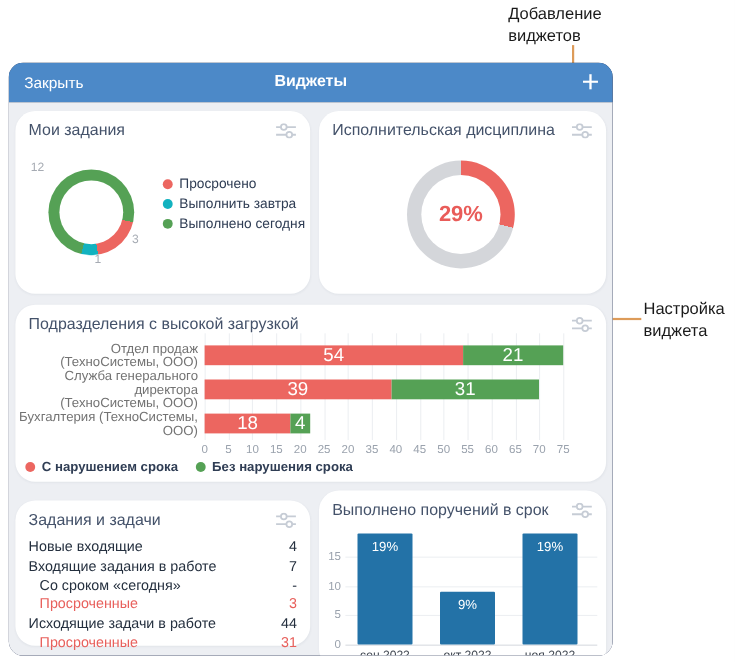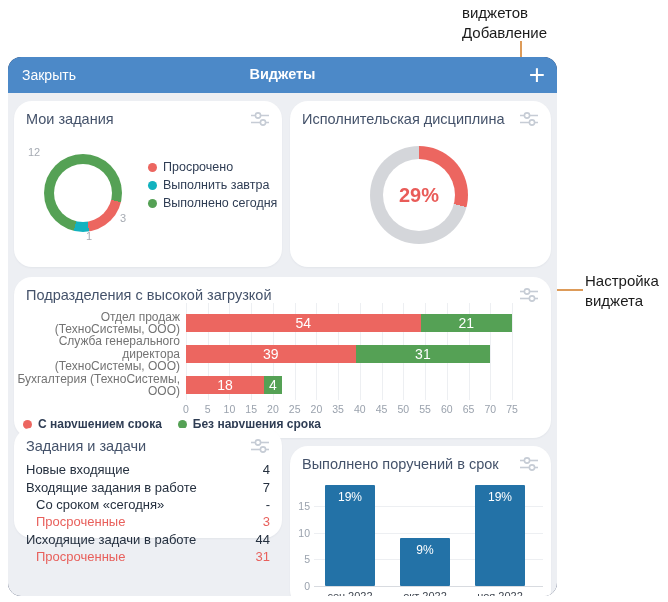--- a/index.html
+++ b/index.html
@@ -28,21 +28,21 @@
   .appbar .plus { position: absolute; right: 12px; top: 0px; color: #fff; font-size: 28px;
                   font-weight: 400; line-height: 36px; cursor: pointer; }
   .appbody { position: absolute; left: 0; top: 36px; right: 0; bottom: 0;
              background: #edeff3; border-radius: 0 0 10px 10px; overflow: hidden; }
 
   
   .card { position: absolute; background: #fff; border-radius: 18px; box-shadow: 0 1px 2px rgba(40,50,70,0.05); }
   #card-my     { left: 6px;   top: 8px;   width: 268px; height: 166px; }
   #card-disc   { left: 282px; top: 8px;   width: 261px; height: 166px; }
   #card-dept   { left: 6px;   top: 184px; width: 537px; height: 161px; }
-  #card-tasks  { left: 6px;   top: 335px; width: 268px; height: 110px; }
+  #card-tasks  { left: 6px;   top: 362px; width: 268px; height: 132px; }
   #card-ontime { left: 282px; top: 353px; width: 261px; height: 162px; }
   .card-title { position: absolute; left: 12px; top: 10px; font-size: 14.5px; color: #44526a; }
   .sliders { position: absolute; right: 12px; top: 11px; width: 20px; height: 14px; cursor: pointer; }
 
   
   .ring { position: absolute; border-radius: 50%; }
   .ring .hole { position: absolute; background: #fff; border-radius: 50%; }
   #donut { left: 30px; top: 53px; width: 78px; height: 78px; }
   #donut .hole { left: 10px; top: 10px; right: 10px; bottom: 10px; }
   #gauge { left: 80px; top: 45px; width: 98px; height: 98px; }
@@ -60,21 +60,21 @@
   .legend-row { position: absolute; left: 9px; top: 138px; display: flex; gap: 16px; font-weight: bold; }
   .legend-row .ltext { font-size: 12px; }
 
   
   .vline { position: absolute; top: 26px; height: 97px; width: 1px; background: #edeff2; }
   .drow-label { position: absolute; width: 166px; height: 30px; text-align: right;
                 font-size: 12px; color: #737373; line-height: 12.5px;
                 display: flex; flex-direction: column; justify-content: center; align-items: flex-end; }
   .drow-bars { position: absolute; left: 172px; height: 18px; display: flex; }
   .seg { height: 100%; display: flex; align-items: center; justify-content: center;
-         color: #fff; font-size: 14px; overflow: hidden; }
+         color: #fff; font-size: 17px; overflow: hidden; }
   .xtick { position: absolute; top: 126px; width: 26px; margin-left: -13px; text-align: center;
            font-size: 10.5px; color: #9aa2ad; }
 
   
   .task-list { position: absolute; left: 12px; right: 12px; top: 33px; }
   .trow { display: flex; justify-content: space-between; align-items: center; height: 17.4px;
           font-size: 13px; color: #25303f; }
   .trow .tl.indent { padding-left: 10px; }
   .trow.alert { color: #e8605c; }
 
@@ -85,22 +85,22 @@
   .vbar { position: absolute; width: 50px; background: #2372a7; border-radius: 1px;
           text-align: center; color: #fff; font-size: 12px; padding-top: 5px; }
   .month { position: absolute; width: 70px; text-align: center; font-size: 11px; color: #3f4650; top: 144px; }
 </style>
 </head>
 <body>
 
 <div class="page">
 
   <div class="ann" id="ann-add">
+    <div>Добавление</div>
     <div>виджетов</div>
-    <div>Добавление</div>
   </div>
   <div class="ptr-vline"></div>
   <div class="ptr-dot" id="dot-add"></div>
 
   <div class="ann" id="ann-setup">
     <div>Настройка</div>
     <div>виджета</div>
   </div>
   <div class="ptr-hline"></div>
   <div class="ptr-dot" id="dot-setup"></div>

